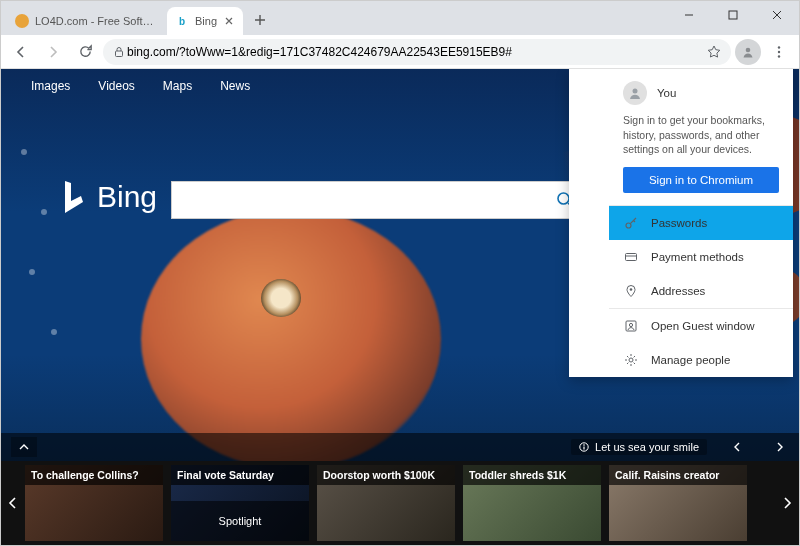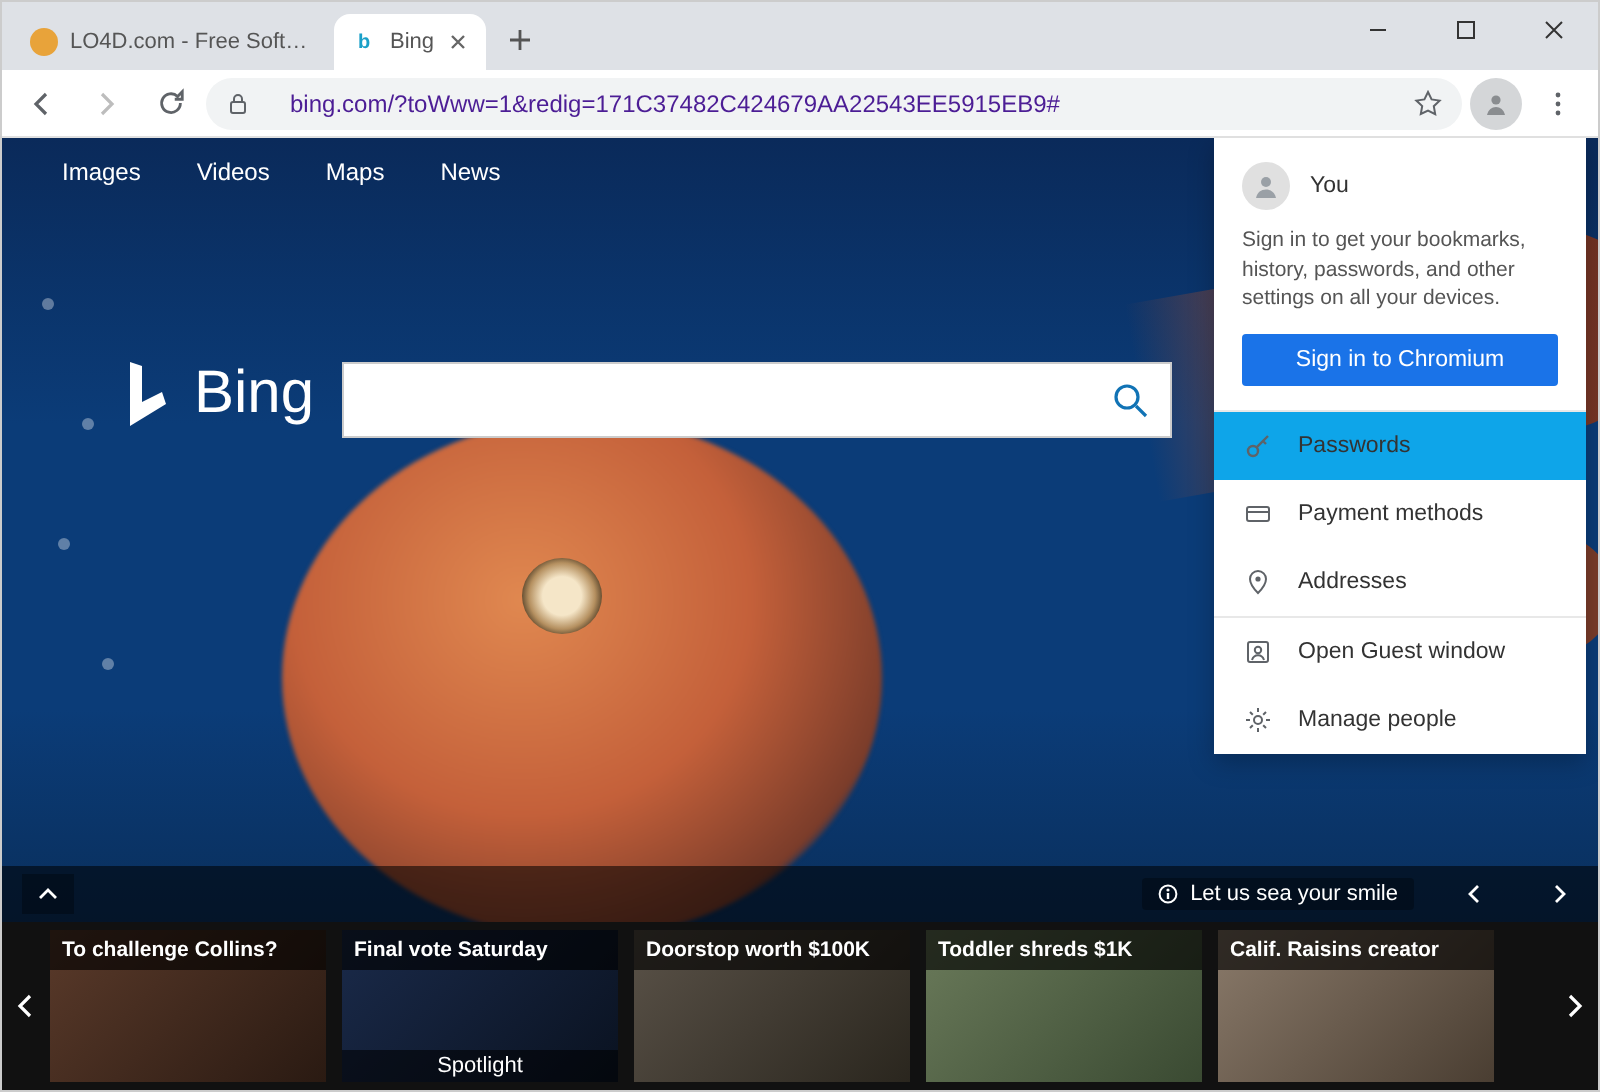--- a/index.html
+++ b/index.html
@@ -15,21 +15,21 @@
 .tab .title { white-space: nowrap; overflow: hidden; text-overflow: ellipsis; flex: 1; }
 .tab .close { width: 12px; height: 12px; display: flex; align-items: center; justify-content: center; color: #666; }
 .newtab { width: 26px; height: 26px; display: flex; align-items: center; justify-content: center; margin: 0 4px 2px; }
 .win-controls { display: flex; }
 .win-btn { width: 44px; height: 28px; display: flex; align-items: center; justify-content: center; color: #333; }
 
 
 .toolbar { height: 34px; background: #fff; border-bottom: 1px solid #e0e0e0; display: flex; align-items: center; padding: 0 6px; gap: 4px; }
 .tb-btn { width: 28px; height: 28px; display: flex; align-items: center; justify-content: center; color: #5f6368; border-radius: 50%; }
 .tb-btn.disabled { color: #bdbdbd; }
-.urlbar { flex: 1; height: 26px; background: #f1f3f4; border-radius: 13px; display: flex; align-items: center; padding: 0 10px; gap: 20px; font-size: 12px; color: #4c1d95; }
+.urlbar { flex: 1; height: 26px; background: #f1f3f4; border-radius: 13px; display: flex; align-items: center; padding: 0 10px; gap: 2px; font-size: 12px; color: #000000; }
 .urlbar .lock { color: #5f6368; }
 .urlbar .url { flex: 1; white-space: nowrap; overflow: hidden; }
 .urlbar .star { color: #5f6368; }
 .avatar-btn { width: 26px; height: 26px; border-radius: 50%; background: #d4d6d8; display: flex; align-items: center; justify-content: center; }
 
 
 .content { flex: 1; position: relative; background: linear-gradient(180deg, #0a2a5a 0%, #0b3c78 30%, #0b3c78 60%, #082445 100%); overflow: hidden; }
 
 
 .octo1 { position: absolute; left: 140px; top: 140px; width: 300px; height: 260px; background: radial-gradient(ellipse at 40% 35%, #e08850 0%, #c4603a 45%, #7a3c2a 75%, rgba(0,0,0,0) 78%); border-radius: 50%; filter: blur(1px); }
@@ -54,24 +54,24 @@
 .bottombar .expand { width: 26px; height: 20px; background: rgba(0,0,0,0.3); display: flex; align-items: center; justify-content: center; }
 .bottombar .spacer { flex: 1; }
 .bottombar .caption { display: flex; align-items: center; gap: 6px; background: rgba(0,0,0,0.3); padding: 2px 8px; border-radius: 2px; }
 .bottombar .arrow { width: 20px; height: 20px; display: flex; align-items: center; justify-content: center; }
 
 .carousel { position: absolute; left: 0; right: 0; bottom: 0; height: 84px; background: #111; display: flex; align-items: center; }
 .car-arrow { width: 24px; height: 84px; display: flex; align-items: center; justify-content: center; color: #fff; }
 .tiles { flex: 1; display: flex; gap: 8px; padding: 4px 0; overflow: hidden; }
 .tile { width: 138px; height: 76px; position: relative; background: #333; overflow: hidden; }
 .tile .cap { position: absolute; top: 0; left: 0; right: 0; padding: 4px 6px; background: rgba(0,0,0,0.65); color: #fff; font-size: 10.5px; font-weight: bold; }
-.tile .spot { position: absolute; bottom: 0; left: 0; right: 0; text-align: center; font-size: 11px; color: #fff; background: rgba(0,0,0,0.55); padding: 2px 0; }
-
-
-.popup { position: absolute; top: 0; right: 6px; width: 186px; background: #fff; box-shadow: 0 4px 12px rgba(0,0,0,0.25); font-size: 11.5px; color: #333; }
+.tile .spot { position: absolute; bottom: 0; left: 0; right: 0; text-align: center; font-size: 11px; color: #fff; background: rgba(0,0,0,0.55); padding: 14px 0; }
+
+
+.popup { position: absolute; top: 0; right: 6px; width: 224px; background: #fff; box-shadow: 0 4px 12px rgba(0,0,0,0.25); font-size: 11.5px; color: #333; padding-left: 40px; }
 .popup .hdr { display: flex; align-items: center; gap: 10px; padding: 12px 14px 8px; }
 .popup .hdr .av { width: 24px; height: 24px; border-radius: 50%; background: #e0e0e0; display: flex; align-items: center; justify-content: center; }
 .popup .msg { padding: 0 14px 10px; font-size: 10.5px; color: #555; line-height: 1.4; }
 .popup .signin { margin: 0 14px 12px; background: #1a73e8; color: #fff; text-align: center; padding: 7px 0; font-size: 11.5px; border-radius: 2px; }
 .popup .sep { height: 1px; background: #e8e8e8; }
 .popup .item { display: flex; align-items: center; gap: 12px; padding: 10px 14px; }
 .popup .item:hover, .popup .item.hl { background: #0ea5e9; }
 .popup .ico { width: 16px; display: flex; justify-content: center; color: #5f6368; }
 
 svg { display: block; }

